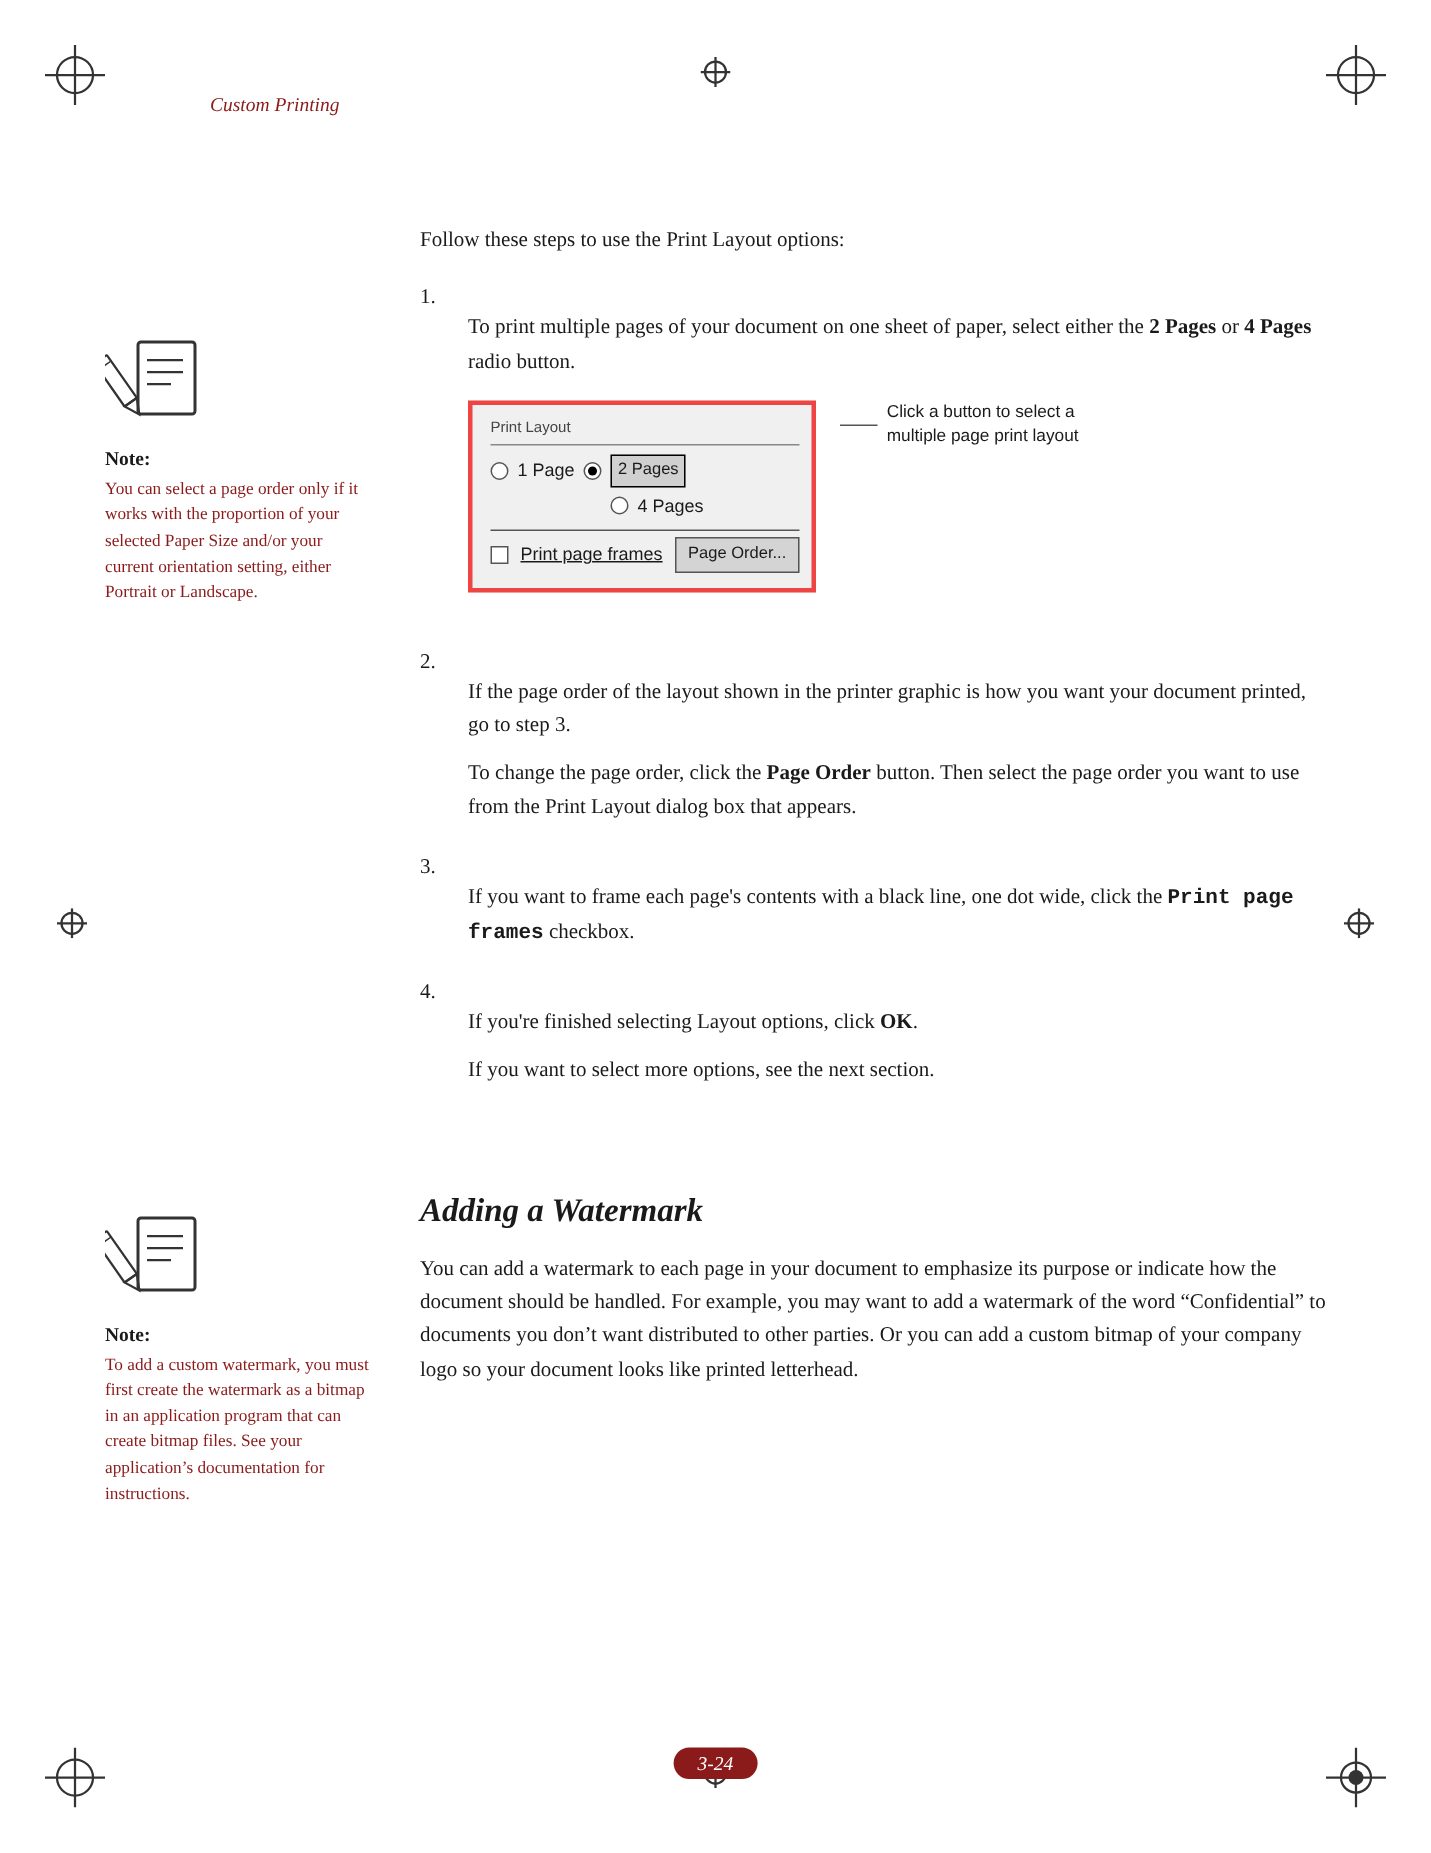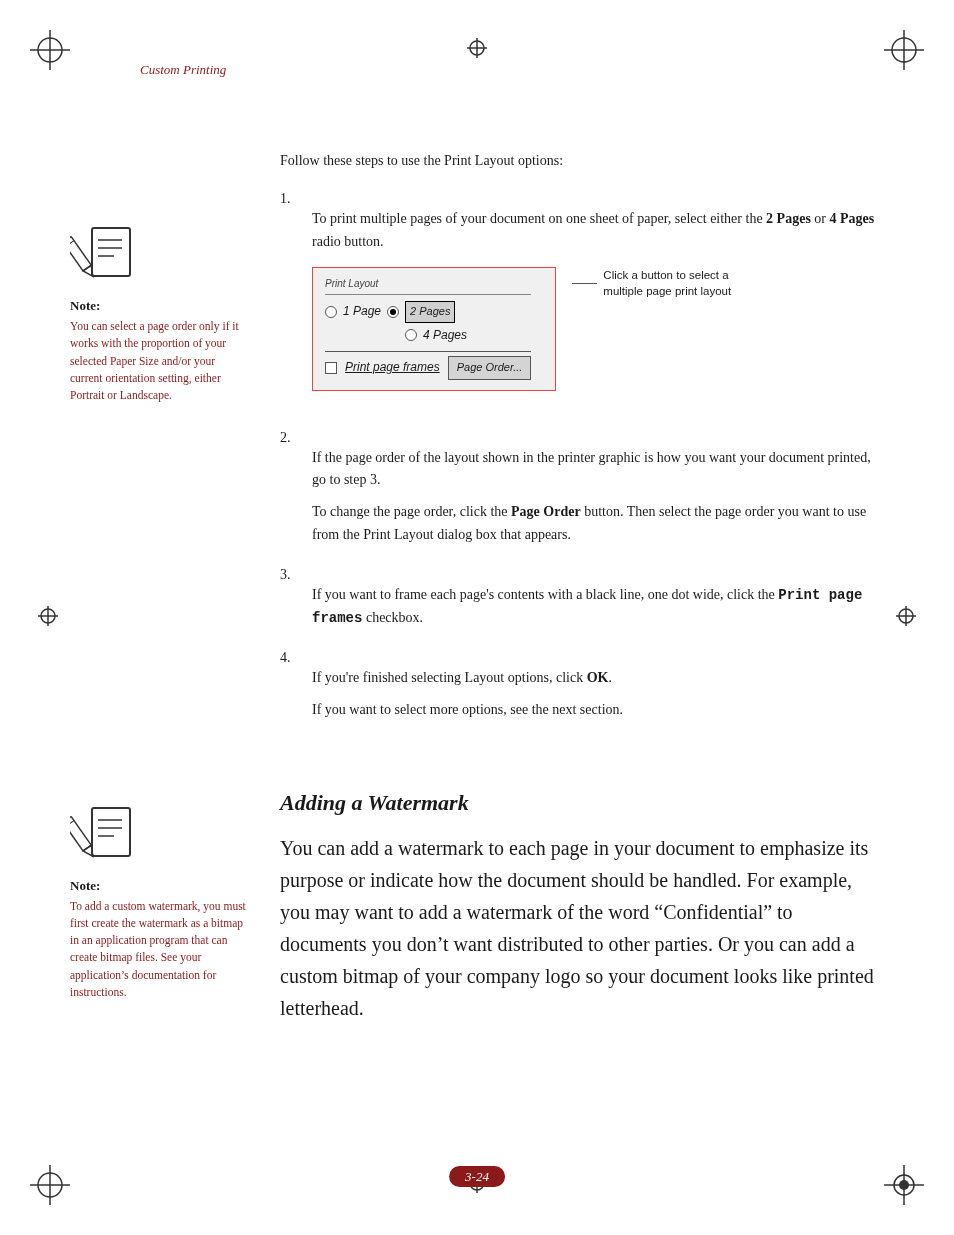--- a/index.html
+++ b/index.html
@@ -140,27 +140,26 @@
 
     
     .dialog-container {
       display: flex;
       align-items: flex-start;
       gap: 16px;
       margin: 14px 0 18px 0;
     }
 
     .dialog-box {
-      border: 1px solid #ef4444;
-      padding: 8px 24px 10px 12px;
+      border: 3px solid #ef4444;
+      padding: 8px 8px 10px 12px;
       background: #f0f0f0;
       font-size: 12px;
       font-family: Arial, sans-serif;
       min-width: 200px;
-      font-style: italic;
     }
 
     .dialog-title {
       font-size: 11px;
       font-weight: bold;
       color: #000;
       margin-bottom: 6px;
       font-family: Arial, sans-serif;
     }
 
@@ -246,21 +245,21 @@
     
     .section-heading {
       font-style: italic;
       font-size: 22px;
       color: #1a1a1a;
       margin: 30px 0 14px 0;
       font-family: Georgia, serif;
     }
 
     .section-body {
-      font-size: 20px;
+      font-size: 14px;
       line-height: 1.6;
       margin-top: 16px;
     }
 
     
     .page-number-container {
       position: absolute;
       bottom: 50px;
       left: 50%;
       transform: translateX(-50%);

